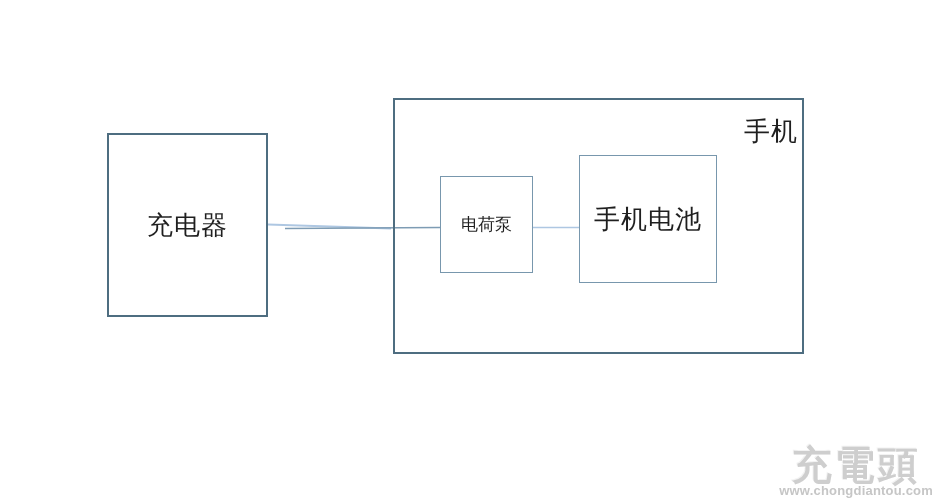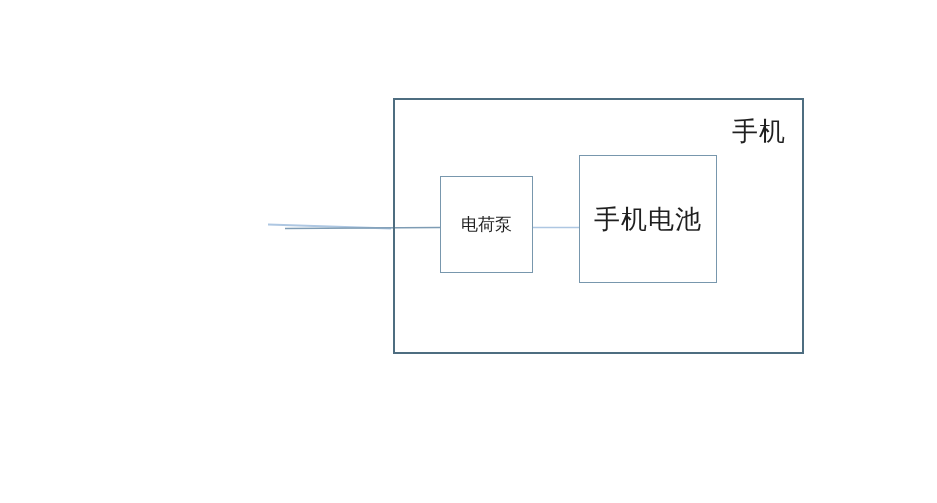--- a/index.html
+++ b/index.html
@@ -43,21 +43,21 @@
   }
   .box-phone {
     left: 393px; top: 98px;
     width: 411px; height: 256px;
     border: 2px solid var(--outer-box-border);
     background: transparent;
     display: block;
   }
   .phone-label {
     position: absolute;
-    top: 14px; right: 16px;
+    top: 14px; right: 4px;
     font-size: 26px;
     color: var(--label-text);
     letter-spacing: 1px;
   }
   .box-pump {
     left: 440px; top: 176px;
     width: 93px; height: 97px;
     border: 1px solid var(--inner-box-border);
     font-size: 17px;
   }
@@ -102,23 +102,30 @@
   <svg class="connectors" viewBox="0 0 937 503" xmlns="http://www.w3.org/2000/svg">
     <line x1="268" y1="224.5" x2="391" y2="228.5" style="stroke: var(--connector-light); stroke-width: 2;"></line>
     <line x1="285" y1="228.5" x2="440" y2="227.5" style="stroke: var(--connector-dark); stroke-width: 1.4;"></line>
     <line x1="533" y1="227.5" x2="579" y2="227.5" style="stroke: var(--connector-light); stroke-width: 1.6;"></line>
   </svg>
 
   <div class="box box-phone">
     <span class="phone-label">手机</span>
   </div>
 
+  <div class="box box-charger">
+    <span>充电器</span>
+  </div>
 
   <div class="box box-pump">
     <span>电荷泵</span>
   </div>
 
   <div class="box box-battery">
     <span>手机电池</span>
   </div>
 
+  <div class="watermark">
+    <div class="wm-logo">充電頭</div>
+    <div class="wm-url">www.chongdiantou.com</div>
+  </div>
 
 </div>
 
 </body></html>

